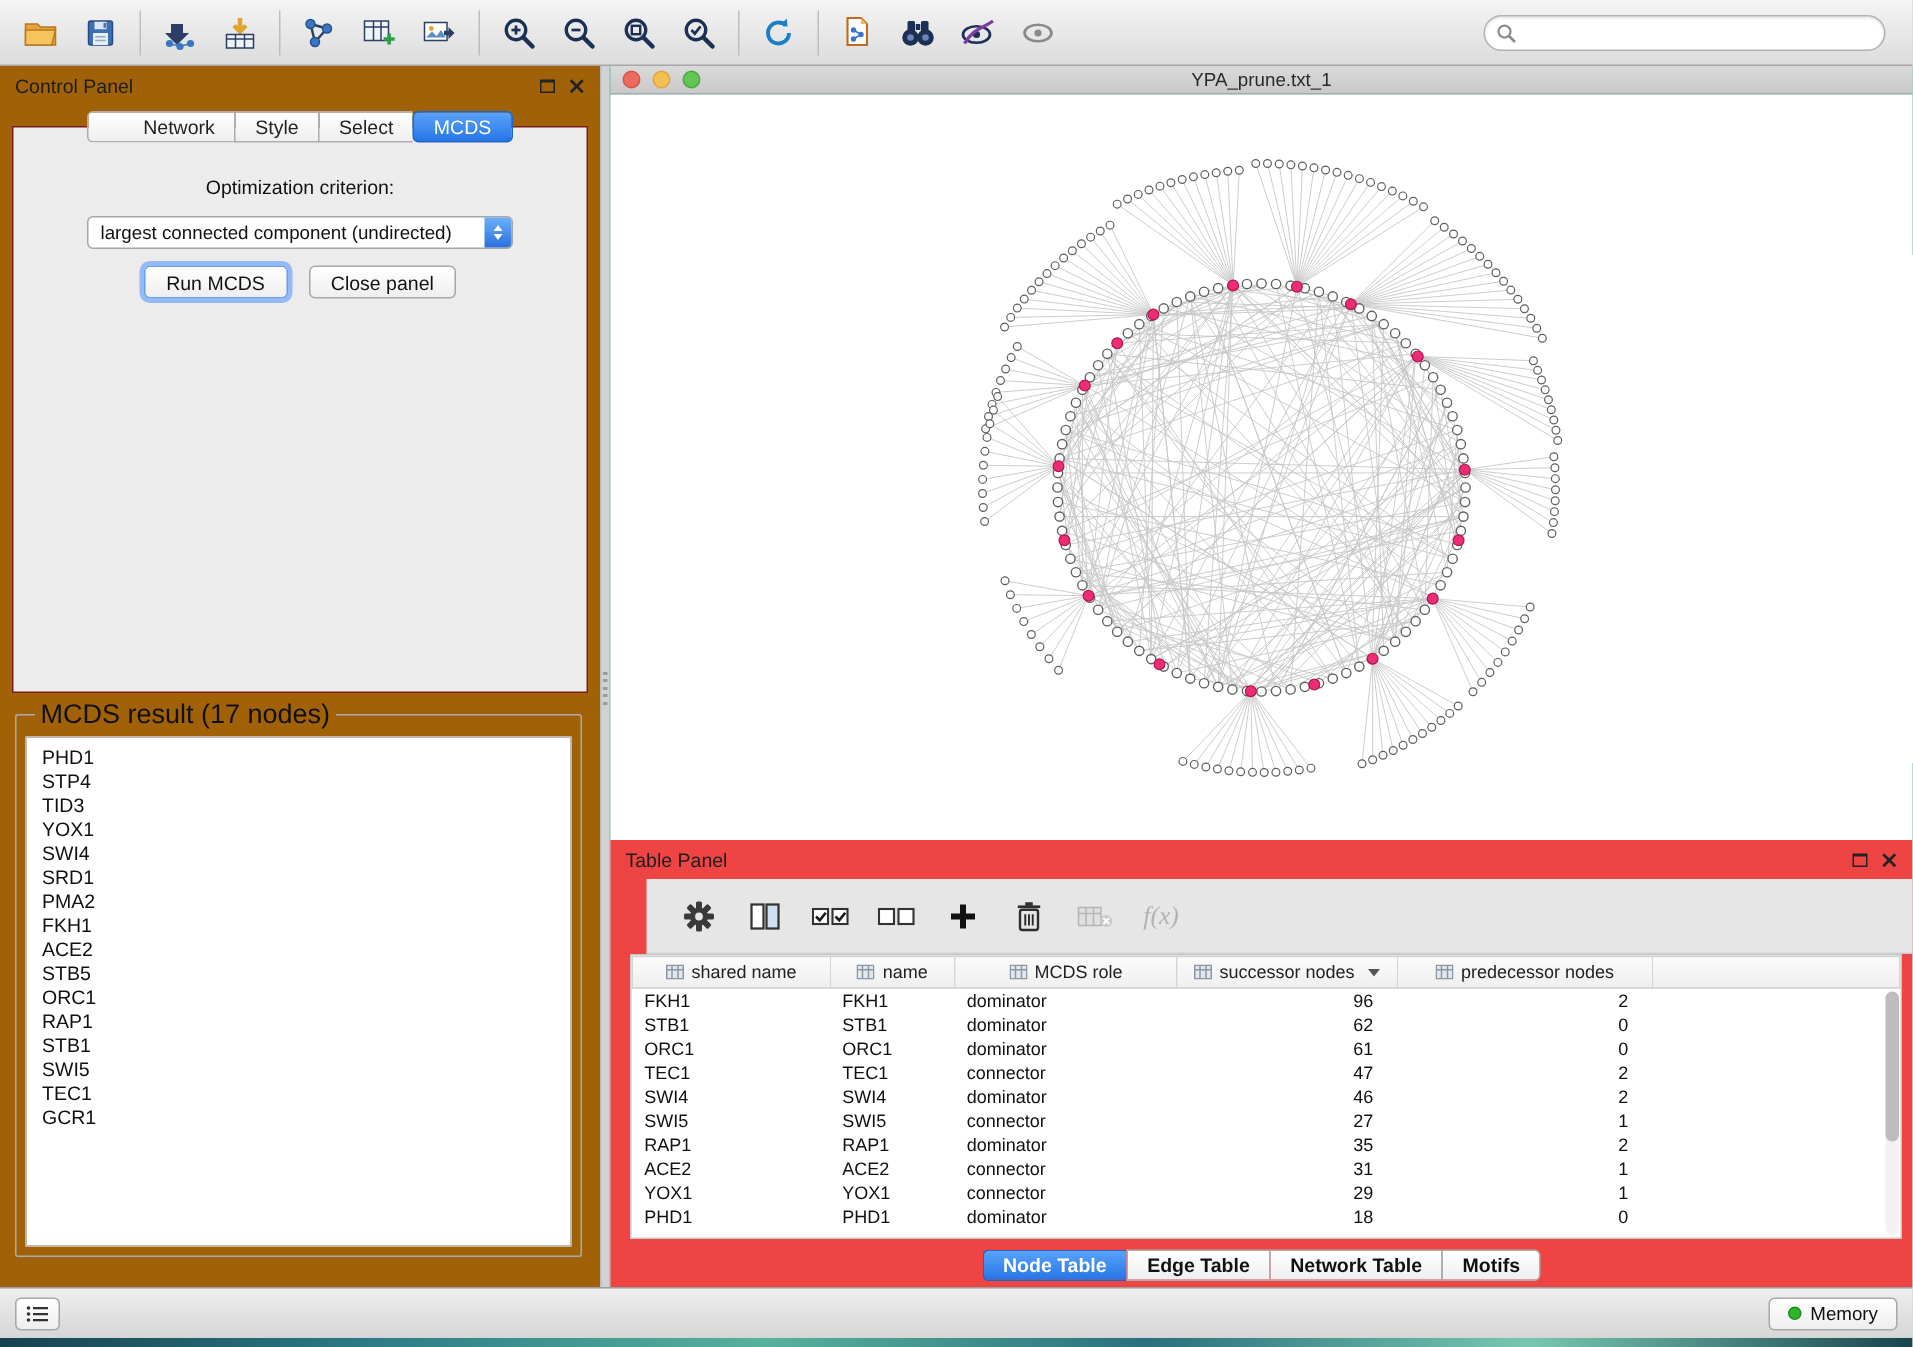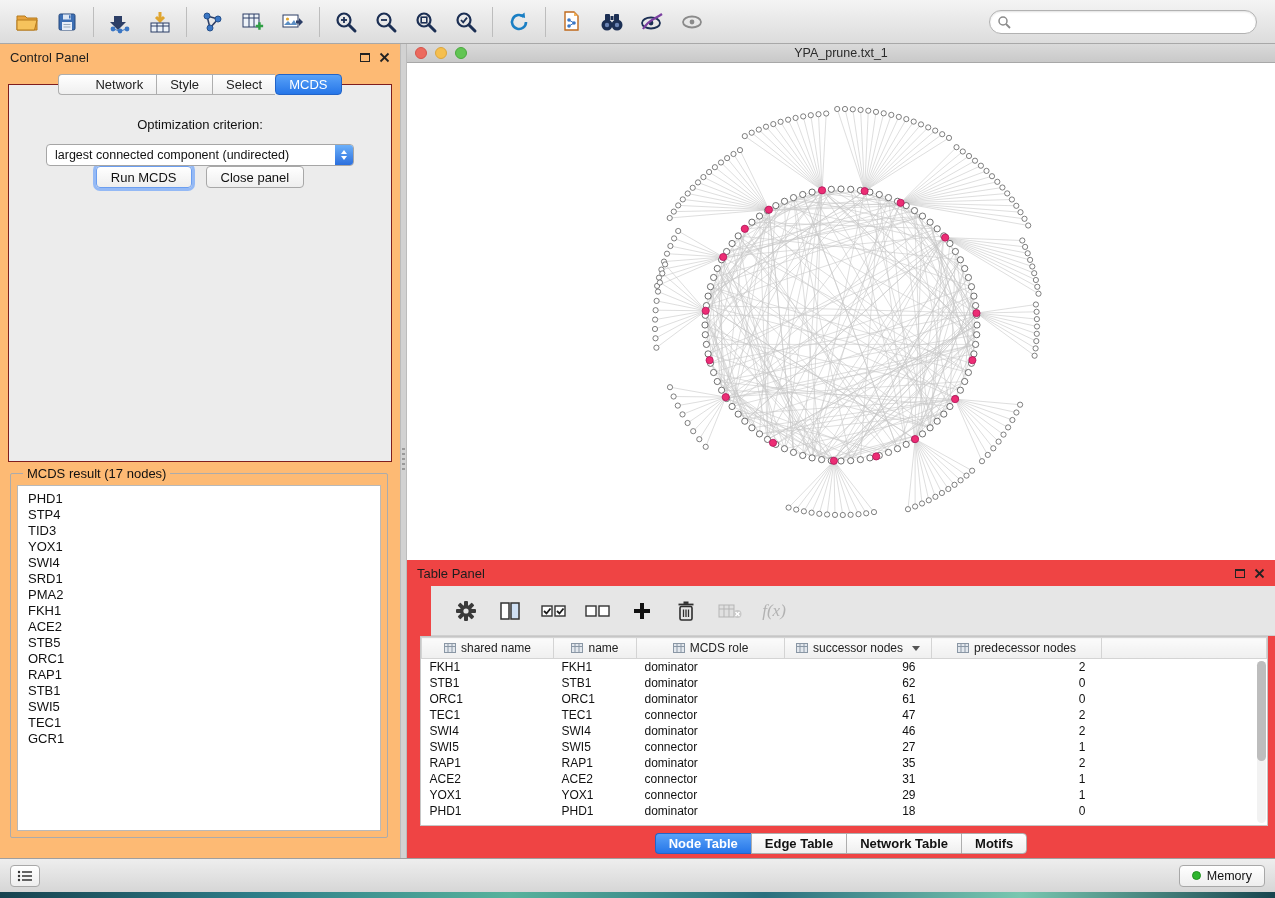--- a/index.html
+++ b/index.html
@@ -12,49 +12,49 @@
   .tgroup { display:flex; align-items:center; gap:6px; }
   .sep { width:1px; height:30px; background:#bdbdbd; margin:0 9px; }
   .ticon { width:34px; height:34px; display:flex; align-items:center; justify-content:center; border-radius:4px; }
   #search-wrap { margin-left:auto; margin-right:18px; position:relative; width:268px; height:24px; }
   #search-wrap input { width:100%; height:100%; border:1px solid #b2b2b2; border-radius:12px;
     background:#fff; padding-left:26px; font-size:12px; outline:none;
     box-shadow:inset 0 1px 2px rgba(0,0,0,0.12); }
   #search-wrap .mag { position:absolute; left:8px; top:5px; }
 
   
-  #control-panel { position:absolute; left:0; top:44px; width:400px; height:814px; background:#fdba74; }
+  #control-panel { position:absolute; left:0; top:44px; width:400px; height:814px; background:#a16207; }
   .panel-header { height:26px; display:flex; align-items:center; padding:0 10px; font-size:13px; color:#1d1d1d; }
   .panel-header .ph-title { flex:1; }
   .win-btns { display:flex; align-items:center; gap:9px; }
   .win-float { width:10px; height:9px; border:1px solid #222; border-top-width:2px; display:inline-block; }
   #cp-tabs { position:absolute; left:0; top:30px; width:100%; display:flex; justify-content:center; z-index:3; }
   .cp-tab { height:21px; padding:2px 13px; font-size:13px; color:#222; background:linear-gradient(#ffffff,#efefef);
     border:1px solid #aeaeae; border-right-width:0; display:flex; align-items:center; }
   .cp-tab:first-child { border-radius:4px 0 0 4px;padding-left:36px; }
   .cp-tab:last-child { border-right-width:1px; border-radius:0 4px 4px 0; }
   .cp-tab.active { background:linear-gradient(#59a2f8,#2676e8); color:#fff; border-color:#2264c8; border-radius:4px; }
   #cp-body { position:absolute; left:8px; right:8px; top:40px; height:378px; background:#ececec;
     border:1px solid #7f1d1d; padding-top:32px; text-align:center; }
   #opt-label { font-size:13px; color:#111; margin-bottom:12px; }
-  #mcds-dropdown { width:308px; height:22px; margin:0 auto; background:#fff; border:1px solid #a6a6a6;
+  #mcds-dropdown { width:284px; height:22px; margin:0 auto; background:#fff; border:1px solid #a6a6a6;
     border-radius:4px; display:flex; align-items:center; position:relative; cursor:default; }
   #mcds-dropdown .dd-text { flex:1; text-align:left; padding-left:8px; font-size:12.5px; color:#111;
     white-space:nowrap; overflow:hidden; }
   .dd-stepper { width:18px; height:20px; border-radius:0 3px 3px 0; background:linear-gradient(#6cb0fa,#2b6fdd);
     display:flex; flex-direction:column; align-items:center; justify-content:center; gap:2px; }
   .tri-up { width:0; height:0; border-left:3.5px solid transparent; border-right:3.5px solid transparent; border-bottom:4px solid #fff; }
   .tri-down { width:0; height:0; border-left:3.5px solid transparent; border-right:3.5px solid transparent; border-top:4px solid #fff; }
-  #cp-buttons { margin-top:0; display:flex; justify-content:center; gap:14px; }
+  #cp-buttons { margin-top:11px; display:flex; justify-content:center; gap:14px; }
   .btn { height:22px; padding:0 14px; font-size:13px; color:#111; background:linear-gradient(#ffffff,#eeeeee);
     border:1px solid #a8a8a8; border-radius:4px; cursor:default; font-family:"Liberation Sans", sans-serif; }
   .btn.focus-ring { box-shadow:0 0 0 3px rgba(77,144,254,0.55); border-color:#6b9ef0; }
   #mcds-fieldset { position:absolute; left:10px; right:12px; top:422px; bottom:20px;
     border:1px solid #ababab; border-radius:2px; padding:4px 6px 6px 6px; background:transparent; }
-  #mcds-fieldset legend { font-size:13px; color:#111; padding:0 4px; margin-left:6px; }
+  #mcds-fieldset legend { font-size:18px; color:#111; padding:0 4px; margin-left:6px; }
   #mcds-result-list { width:100%; height:100%; background:#fff; border:1px solid #b9b9b9;
     overflow:hidden; text-align:left; padding:5px 0 0 10px; }
   .mcds-item { font-size:13px; line-height:16px; color:#111; }
 
   
   #v-divider { position:absolute; left:400px; top:44px; width:7px; height:814px; background:#d2d2d2;
     border-left:1px solid #bcbcbc; border-right:1px solid #bcbcbc; }
   #v-divider .grip { position:absolute; left:1px; top:404px; width:3px; height:22px;
     background:repeating-linear-gradient(#9a9a9a 0 2px, transparent 2px 5px); }
 

